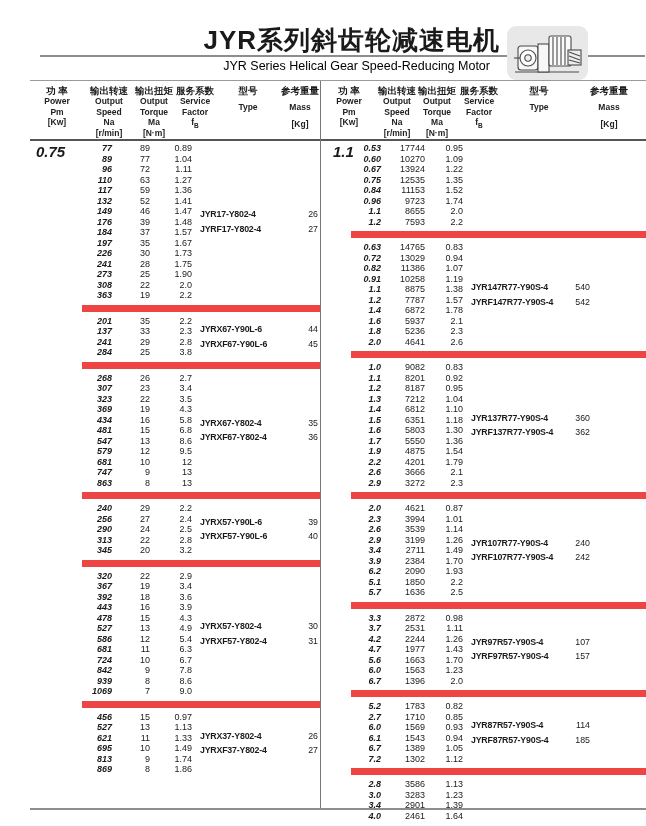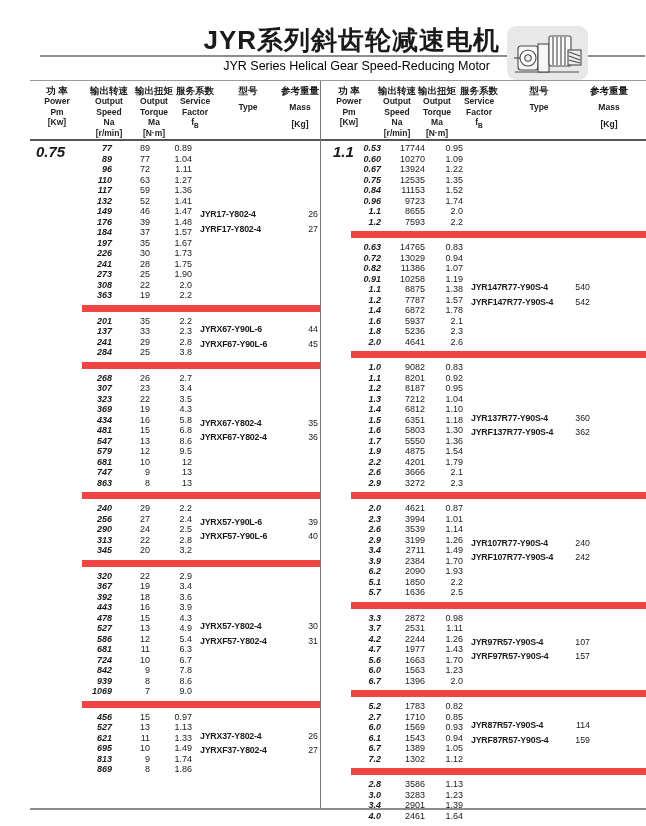--- a/index.html
+++ b/index.html
@@ -844,21 +844,21 @@
                 <span class="c-factor">1.12</span>
               </div>
             </div>
             <div class="typecol">
               <div class="typerow">
                 <span class="tname">JYR87R57-Y90S-4</span>
                 <span class="tmass">114</span>
               </div>
               <div class="typerow">
                 <span class="tname">JYRF87R57-Y90S-4</span>
-                <span class="tmass">159</span>
+                <span class="tmass">185</span>
               </div>
             </div>
           </div>
           <div class="group">
             <div class="rows">
               <div class="row">
                 <span class="c-speed">2.8</span>
                 <span class="c-torque">3586</span>
                 <span class="c-factor">1.13</span>
               </div>

